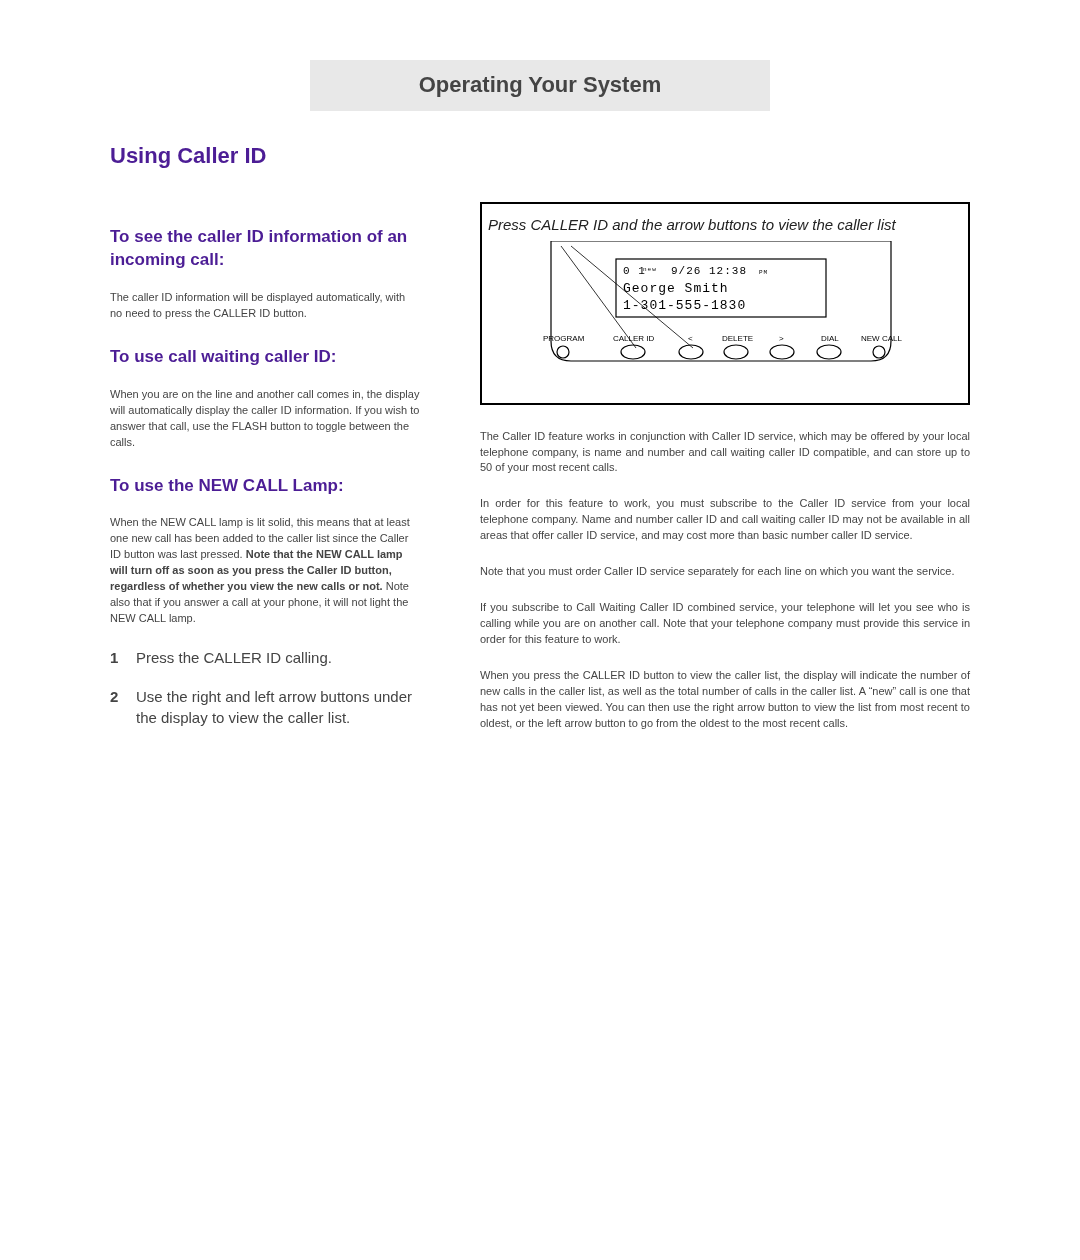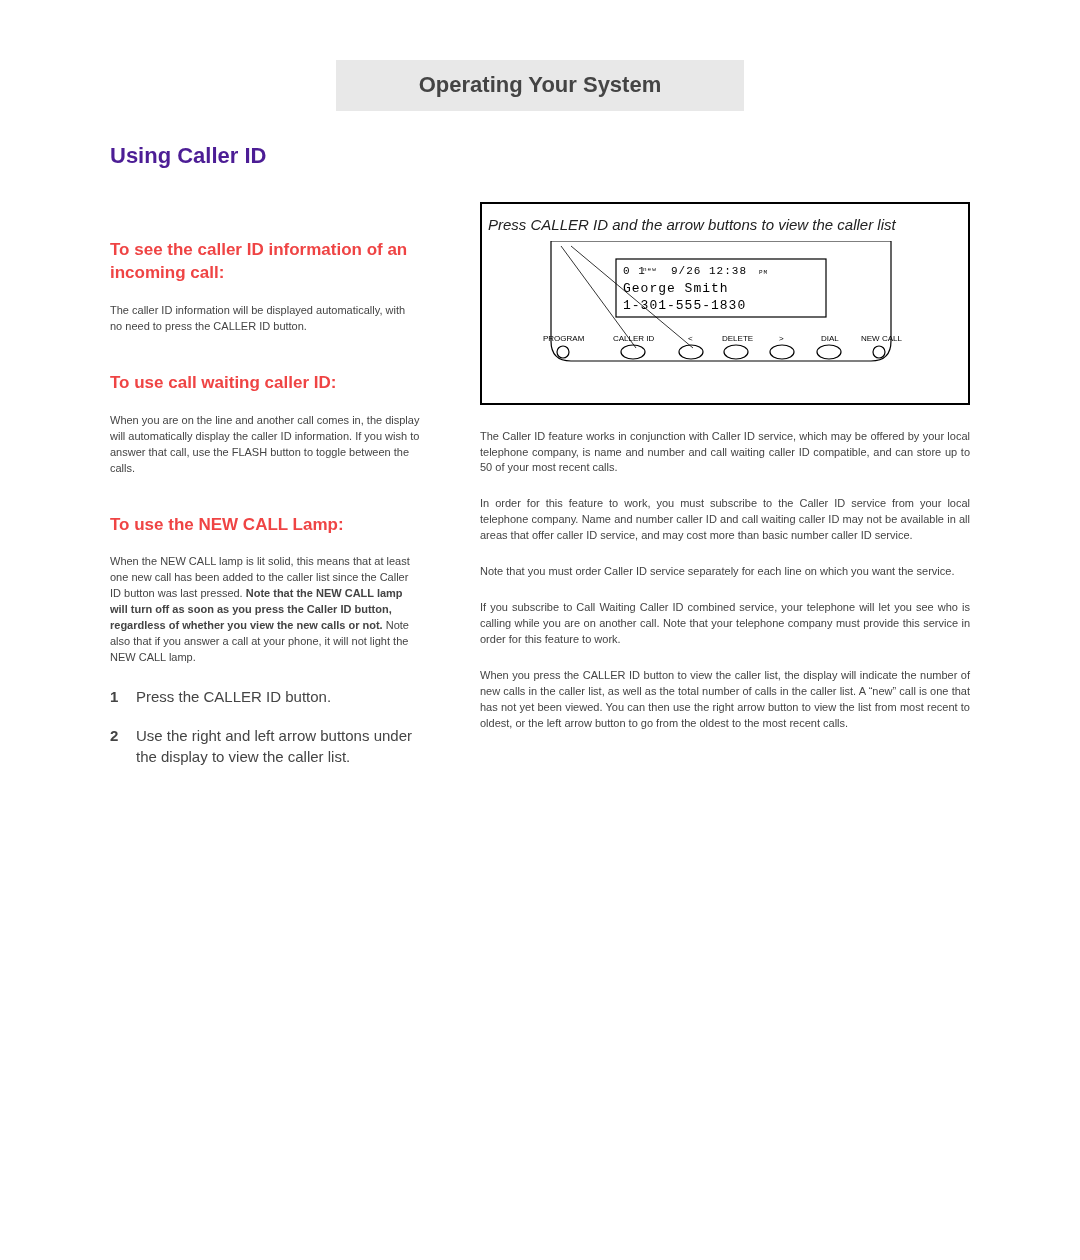--- a/index.html
+++ b/index.html
@@ -10,41 +10,41 @@
     width: 1080px;
     padding: 60px 110px 80px 110px;
     line-height: 1.4;
   }
   .header-bar {
     background: #e8e8e8;
     text-align: center;
     font-size: 22px;
     font-weight: bold;
     padding: 10px 13px;
-    width: 408px;
+    width: 460px;
     margin: 0 auto 30px auto;
     color: #444;
   }
   .main-title {
     font-size: 22px;
     font-weight: bold;
     margin: 10px 0 30px 0;
     color: #4c1d95;
   }
   .columns {
     display: flex;
     gap: 60px;
   }
   .col-left { flex: 0 0 310px; }
   .col-right { flex: 1; }
   .subhead {
     font-size: 17px;
     font-weight: bold;
-    margin: 36px 0 18px 0;
-    color: #ef4444;
+    margin: 23px 0 18px 0;
+    color: #4c1d95;
   }
   .para {
     font-size: 11px;
     color: #444;
     margin-bottom: 20px;
     line-height: 1.45;
   }
   .para.justify {
     text-align: justify;
     text-justify: inter-word;
@@ -113,21 +113,21 @@
     <div class="para">When you are on the line and another call comes in, the display will automatically display the caller ID information.  If you wish to answer that call, use the FLASH button to toggle between the calls.</div>
 
     <div class="subhead">To use the NEW CALL Lamp:</div>
     <div class="para">
       <span>When the NEW CALL lamp is lit solid, this means that at least one new call has been added to the caller list since the Caller ID button was last pressed.  </span><span class="note-bold">Note that the NEW CALL lamp will turn off as soon as you press the Caller ID button, regardless of whether you view the new calls or not.</span><span>  Note also that if you answer a call at your phone, it will not light the NEW CALL lamp.</span>
     </div>
 
     <div class="list">
       <div class="list-item">
         <div class="list-num">1</div>
-        <div class="list-text">Press the CALLER ID button.</div>
+        <div class="list-text">Press the CALLER ID calling.</div>
       </div>
       <div class="list-item">
         <div class="list-num">2</div>
         <div class="list-text">Use the right and left arrow buttons under the display to view the caller list.</div>
       </div>
     </div>
 
   </div>
 
   <div class="col-right">

